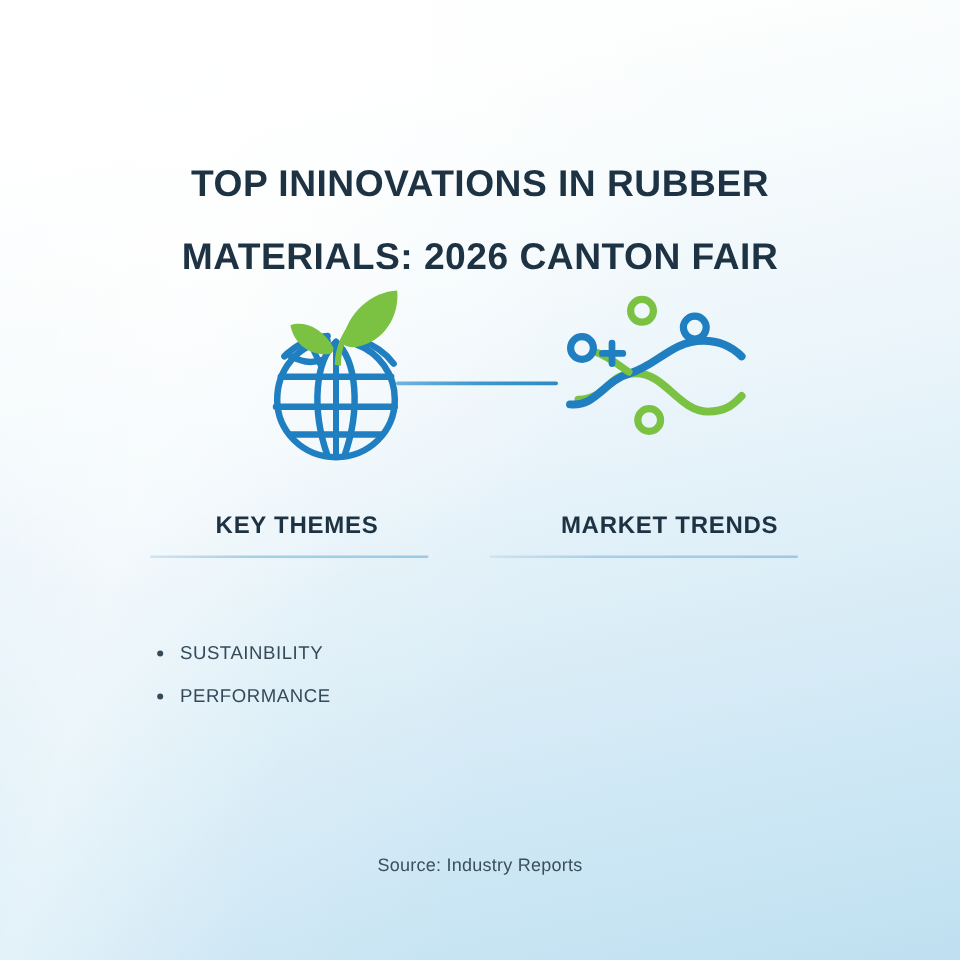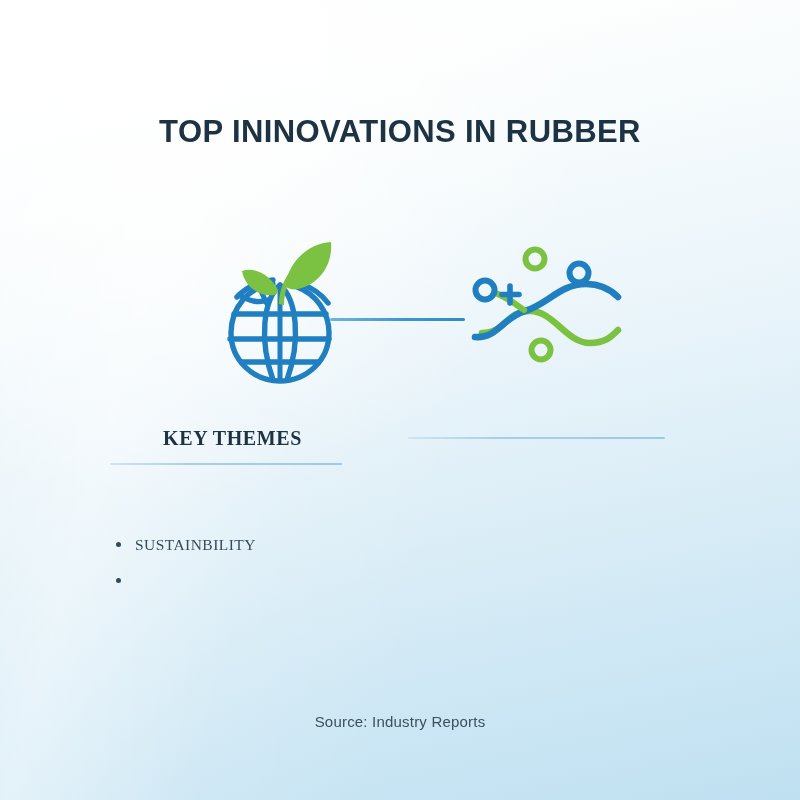--- a/index.html
+++ b/index.html
@@ -53,20 +53,21 @@
     width: 800px;
     text-align: center;
   }
   .title-line {
     color: #1d3243;
     font-size: 31px;
     font-weight: bold;
     letter-spacing: 0.4px;
     line-height: 40px;
     white-space: nowrap;
+    margin-top: 21px;
   }
 
   
   #icon-row {
     position: absolute;
     top: 240px;
     left: 0;
     width: 800px;
     height: 145px;
   }
@@ -91,21 +92,21 @@
   #columns {
     position: absolute;
     top: 425px;
     left: 0;
     width: 800px;
   }
   .column {
     position: absolute;
     top: 0;
   }
-  #col-key-themes   { left: 110px; width: 245px; font-family: Liberation Serif, serif; }
+  #col-key-themes   { left: 125px; width: 245px; }
   #col-market-trends{ left: 408px; width: 300px; }
 
   .col-heading {
     color: #1d3243;
     font-size: 20px;
     font-weight: bold;
     letter-spacing: 0.6px;
     text-align: center;
     line-height: 26px;
     white-space: nowrap;
@@ -164,20 +165,21 @@
 </style>
 </head>
 <body>
 
 <div id="poster">
 
   <div id="sheen"></div>
 
   <div id="title-block">
     <div class="title-line">TOP ININOVATIONS IN RUBBER</div>
+    <div class="title-line">MATERIALS: 2026 CANTON FAIR</div>
   </div>
 
   <div id="icon-row">
 
     <div class="icon-slot" id="globe-plant-slot">
       <svg width="130" height="145" viewBox="0 0 130 145" xmlns="http://www.w3.org/2000/svg">
         <g fill="none" stroke="#1f7fc0" stroke-width="5.4" stroke-linecap="round">
 
           <path d="M58 44 C33 47 16 68 16 93 C16 120 38 141 65 141 C92 141 114 120 114 93 C114 72 101 54 82 47"></path>
 
@@ -239,25 +241,27 @@
     <div class="column" id="col-key-themes">
       <div class="col-heading">KEY THEMES</div>
       <div class="col-rule"></div>
       <ul class="bullets">
         <li class="bullet-item">
           <span class="bullet-dot"></span>
           <span class="bullet-text">SUSTAINBILITY</span>
         </li>
         <li class="bullet-item">
           <span class="bullet-dot"></span>
+          <span class="bullet-text">PERFORMANCE</span>
         </li>
       </ul>
     </div>
 
     <div class="column" id="col-market-trends">
+      <div class="col-heading">MARKET TRENDS</div>
       <div class="col-rule"></div>
       <ul class="bullets">
       </ul>
     </div>
 
   </div>
 
   <div id="source-note">Source: Industry Reports</div>
 
 </div>

